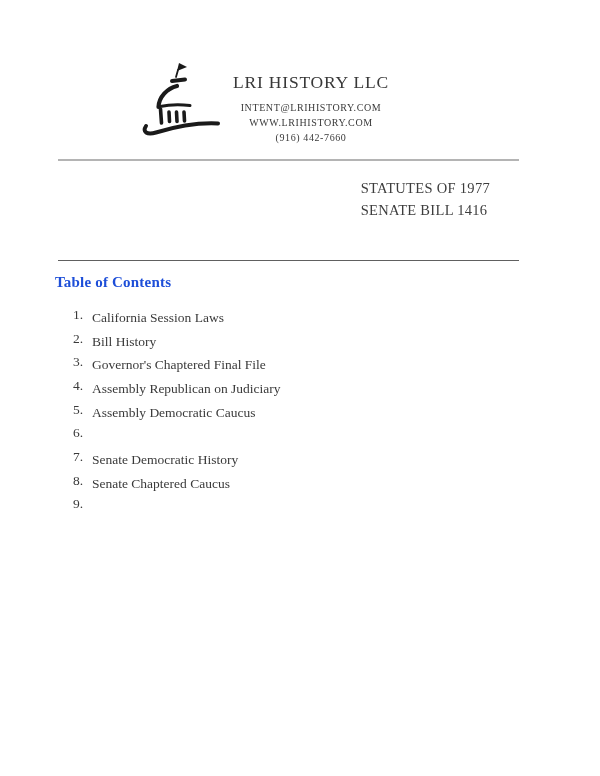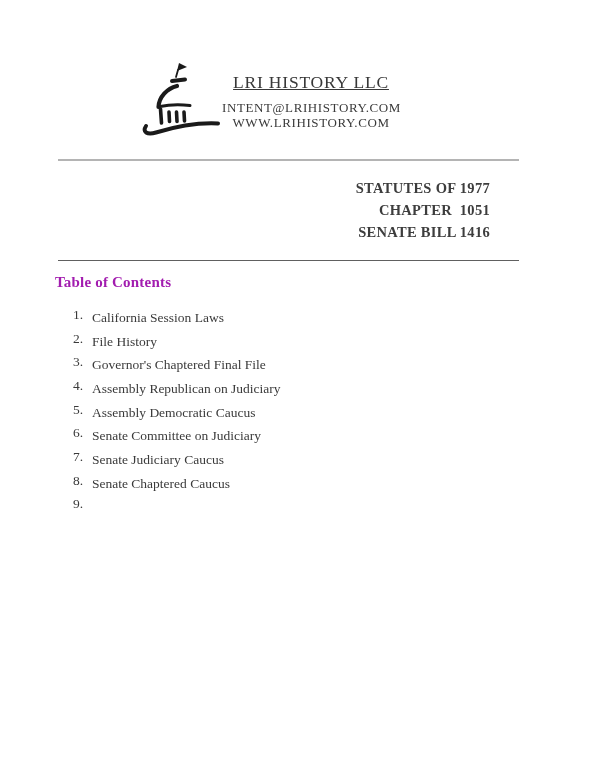--- a/index.html
+++ b/index.html
@@ -31,57 +31,56 @@
     width: 178px;
     text-align: center;
   }
   .company-name {
     font-size: 17.5px;
     font-weight: normal;
     letter-spacing: 0.8px;
     color: #383838;
     white-space: nowrap;
     margin-bottom: 7px;
-    text-decoration: underline;
   }
   .contact-line {
-    font-size: 13px;
+    font-size: 10px;
     letter-spacing: 0.6px;
     line-height: 15px;
     color: #3a3a3a;
     white-space: nowrap;
   }
 
   
   .rule { position: absolute; left: 58px; width: 461px; }
   .rule-top    { top: 159px; height: 2px; background: #b4b4b4; }
   .rule-bottom { top: 260px; height: 1px; background: #606060; }
 
   
   .reference {
     position: absolute;
     top: 177px;
     right: 110px;
-    text-align: right;
-    font-weight: bold;
+    text-align: left;
+    font-weight: normal;
     font-size: 14.5px;
     line-height: 22px;
     color: #3d3d3d;
     letter-spacing: 0.3px;
   }
   .ref-line { white-space: pre; }
 
   
   .toc-title {
     position: absolute;
     left: 55px;
     top: 274px;
     font-size: 15px;
     font-weight: bold;
-    color: #a21caf;
+    color: #1d4ed8;
     letter-spacing: 0.2px;
   }
   .toc-list {
     position: absolute;
     left: 68px;
     top: 303px;
     list-style: none;
     font-size: 13.5px;
     color: #3a3a3a;
   }
@@ -121,61 +120,60 @@
       <path d="M45,52 L45.5,61" stroke="#1a1a1a" stroke-width="3.6" stroke-linecap="round"></path>
 
       <path d="M7,66 C 3,72 8,75 17,72.5 C 37,66.5 60,62.5 79,63.5" stroke="#1a1a1a" stroke-width="4" stroke-linecap="round"></path>
     </svg>
   </div>
 
   <div class="letterhead">
     <div class="company-name">LRI HISTORY LLC</div>
     <div class="contact-line">INTENT@LRIHISTORY.COM</div>
     <div class="contact-line">WWW.LRIHISTORY.COM</div>
+    <div class="contact-line">(916) 442-7660</div>
   </div>
 
   <div class="rule rule-top"></div>
   <div class="rule rule-bottom"></div>
 
   <div class="reference">
     <div class="ref-line">STATUTES OF 1977</div>
-    <div class="ref-line">CHAPTER  1051</div>
     <div class="ref-line">SENATE BILL 1416</div>
   </div>
 
   <div class="toc-title">Table of Contents</div>
 
   <ol class="toc-list">
     <li class="toc-item">
       <span class="toc-num">1.</span>
       <span class="toc-label">California Session Laws</span>
     </li>
     <li class="toc-item">
       <span class="toc-num">2.</span>
-      <span class="toc-label">File History</span>
+      <span class="toc-label">Bill History</span>
     </li>
     <li class="toc-item">
       <span class="toc-num">3.</span>
       <span class="toc-label">Governor's Chaptered Final File</span>
     </li>
     <li class="toc-item">
       <span class="toc-num">4.</span>
       <span class="toc-label">Assembly Republican on Judiciary</span>
     </li>
     <li class="toc-item">
       <span class="toc-num">5.</span>
       <span class="toc-label">Assembly Democratic Caucus</span>
     </li>
     <li class="toc-item">
       <span class="toc-num">6.</span>
-      <span class="toc-label">Senate Committee on Judiciary</span>
     </li>
     <li class="toc-item">
       <span class="toc-num">7.</span>
-      <span class="toc-label">Senate Judiciary Caucus</span>
+      <span class="toc-label">Senate Democratic History</span>
     </li>
     <li class="toc-item">
       <span class="toc-num">8.</span>
       <span class="toc-label">Senate Chaptered Caucus</span>
     </li>
     <li class="toc-item">
       <span class="toc-num">9.</span>
     </li>
   </ol>
 

